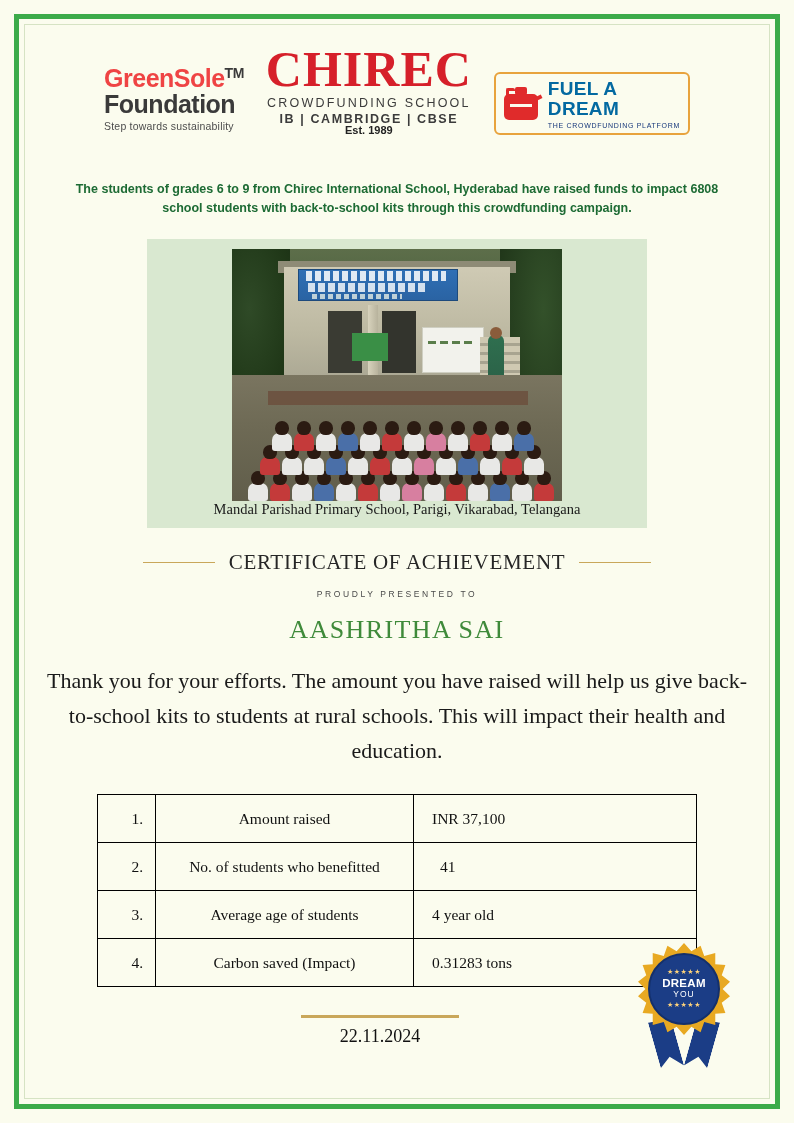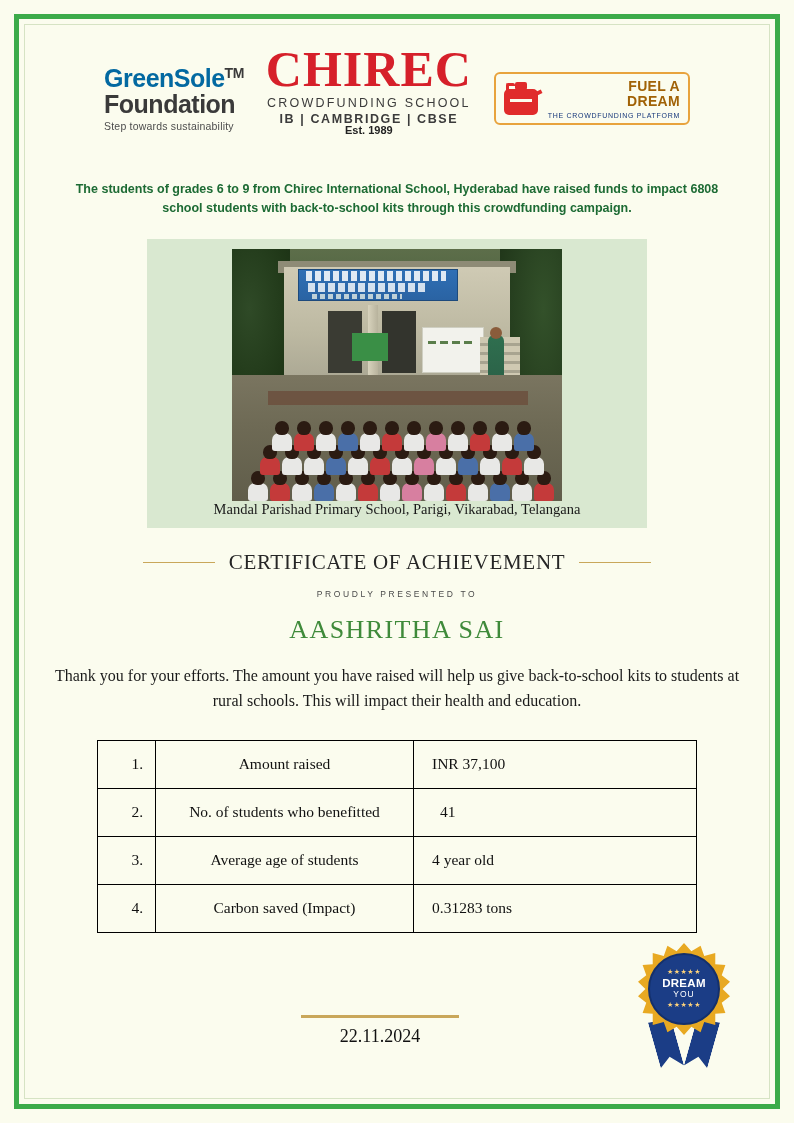--- a/index.html
+++ b/index.html
@@ -51,21 +51,21 @@
     text-align: left;
     line-height: 1;
     padding-top: 22px;
   }
   .gs-line1 {
     font-family: "Liberation Sans", sans-serif;
     font-weight: bold;
     font-size: 25px;
     letter-spacing: -0.5px;
   }
-  .gs-green { color: #0369a1; }
+  .gs-green { color: #ef4444; }
   .gs-tm { font-size: 14px; vertical-align: super; color: #3a3a3a;}
   .gs-line2 {
     font-family: "Liberation Sans", sans-serif;
     font-weight: bold;
     font-size: 25px;
     color: #3a3a3a;
     letter-spacing: -0.5px;
     margin-top: 1px;
   }
   .gs-line3 {
@@ -133,23 +133,22 @@
     position: absolute; left: 32px; top: 12px; width: 8px; height: 4px;
     background: #e02b2b; transform: rotate(-25deg);
   }
   .fuel-can .stripe {
     position: absolute; left: 8px; top: 20px; width: 22px; height: 3px;
     background: #fbfcee;
   }
   .fuel-text { line-height: 1.05; }
   .fuel-l1, .fuel-l2 {
     font-family: "Liberation Sans", sans-serif;
-    font-weight: bold; font-size: 14px; color: #a16207;
+    font-weight: bold; font-size: 19px; color: #0369a1;
     letter-spacing: 0.3px;
-    text-align: right;
   }
   .fuel-l3 {
     font-family: "Liberation Sans", sans-serif;
     font-size: 7px; color: #15367a; letter-spacing: 0.7px;
     margin-top: 3px;
   }
 
   
   .intro {
     text-align: center;
@@ -265,21 +264,21 @@
     text-align: center;
     font-family: "Liberation Serif", serif;
     font-size: 26px;
     letter-spacing: 1.4px;
     color: #3f8a3a;
     margin-top: 16px;
   }
   .thanks {
     text-align: center;
     font-family: "Liberation Serif", serif;
-    font-size: 16px;
+    font-size: 22px;
     color: #1a1a1a;
     line-height: 1.6;
     margin-top: 18px;
     padding: 0 8px;
   }
 
   
   table.facts {
     margin: 26px auto 0 auto;
     width: 600px;

